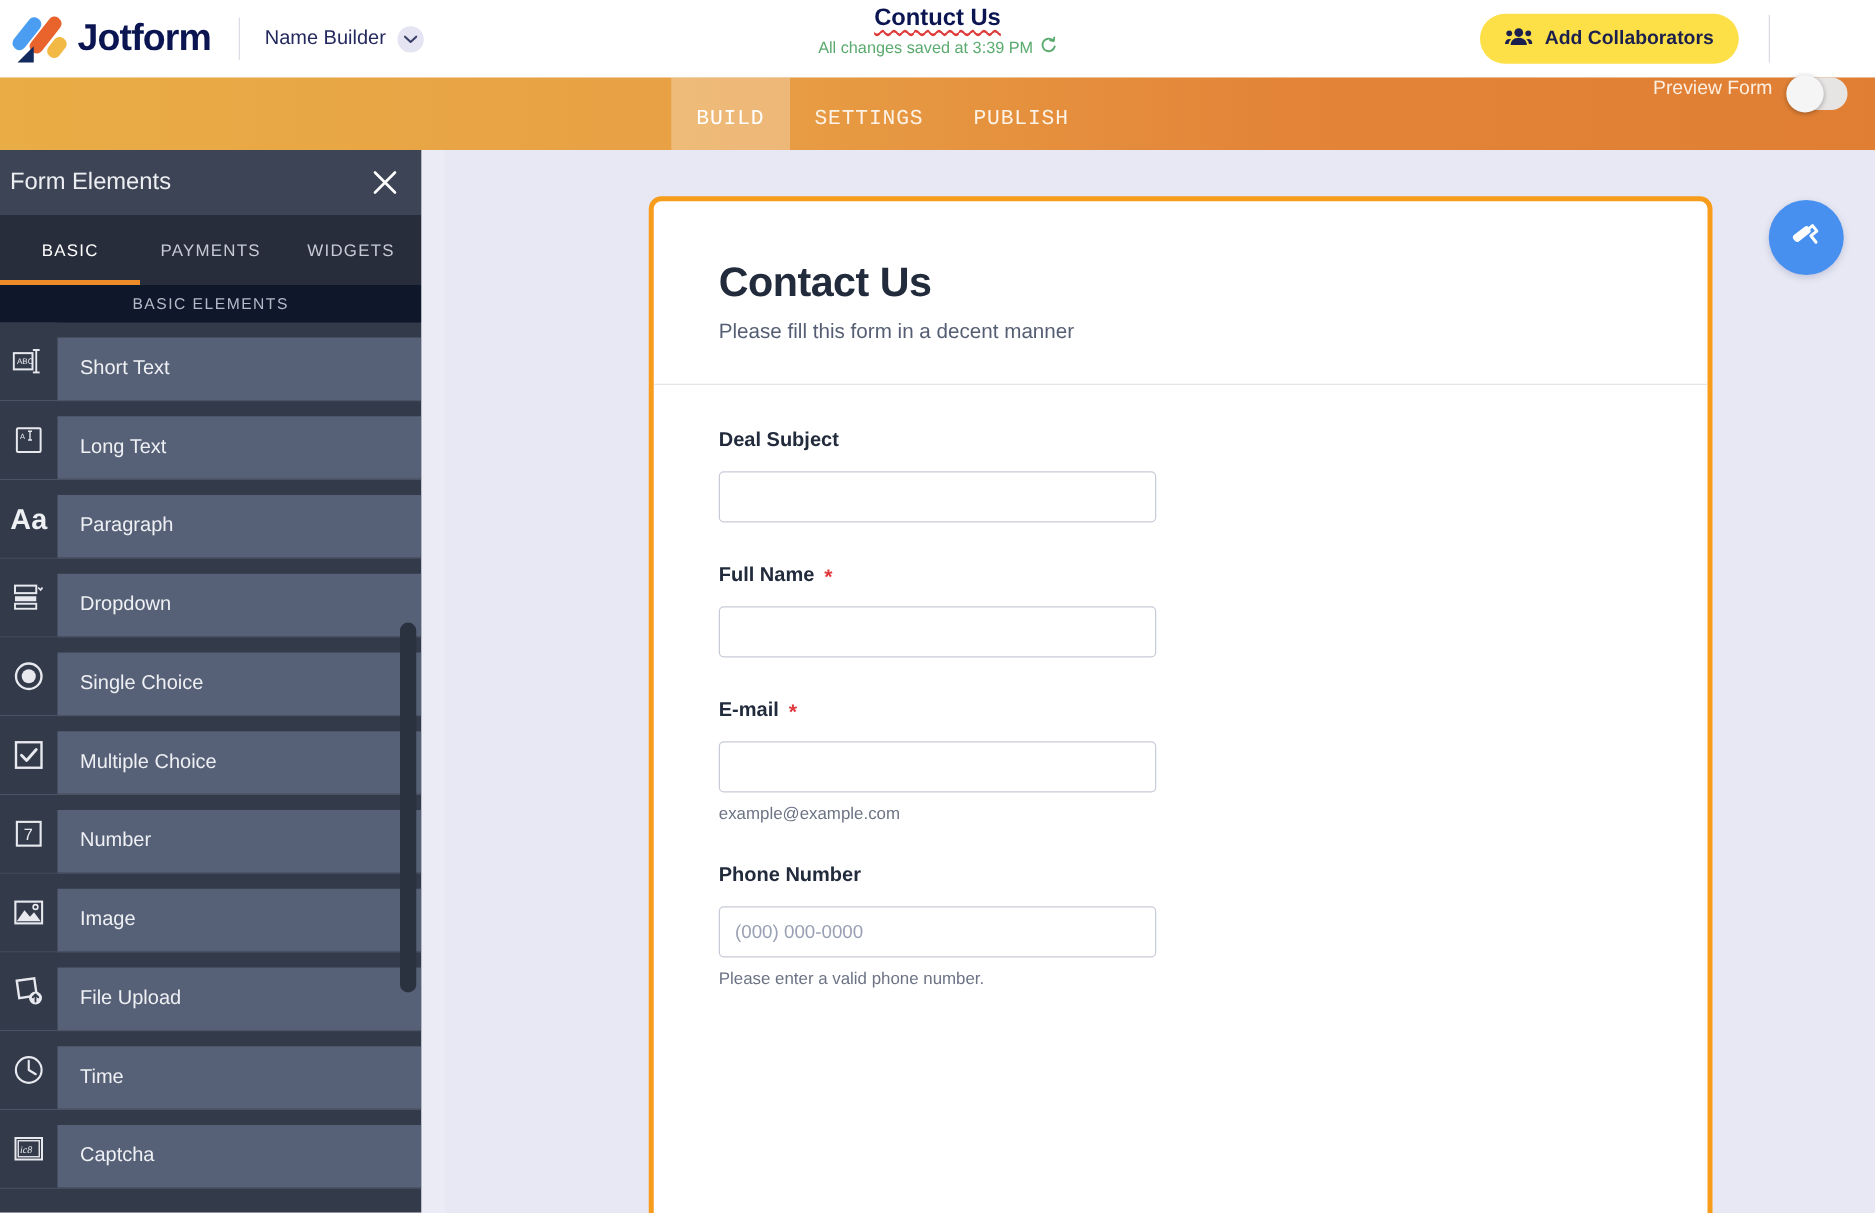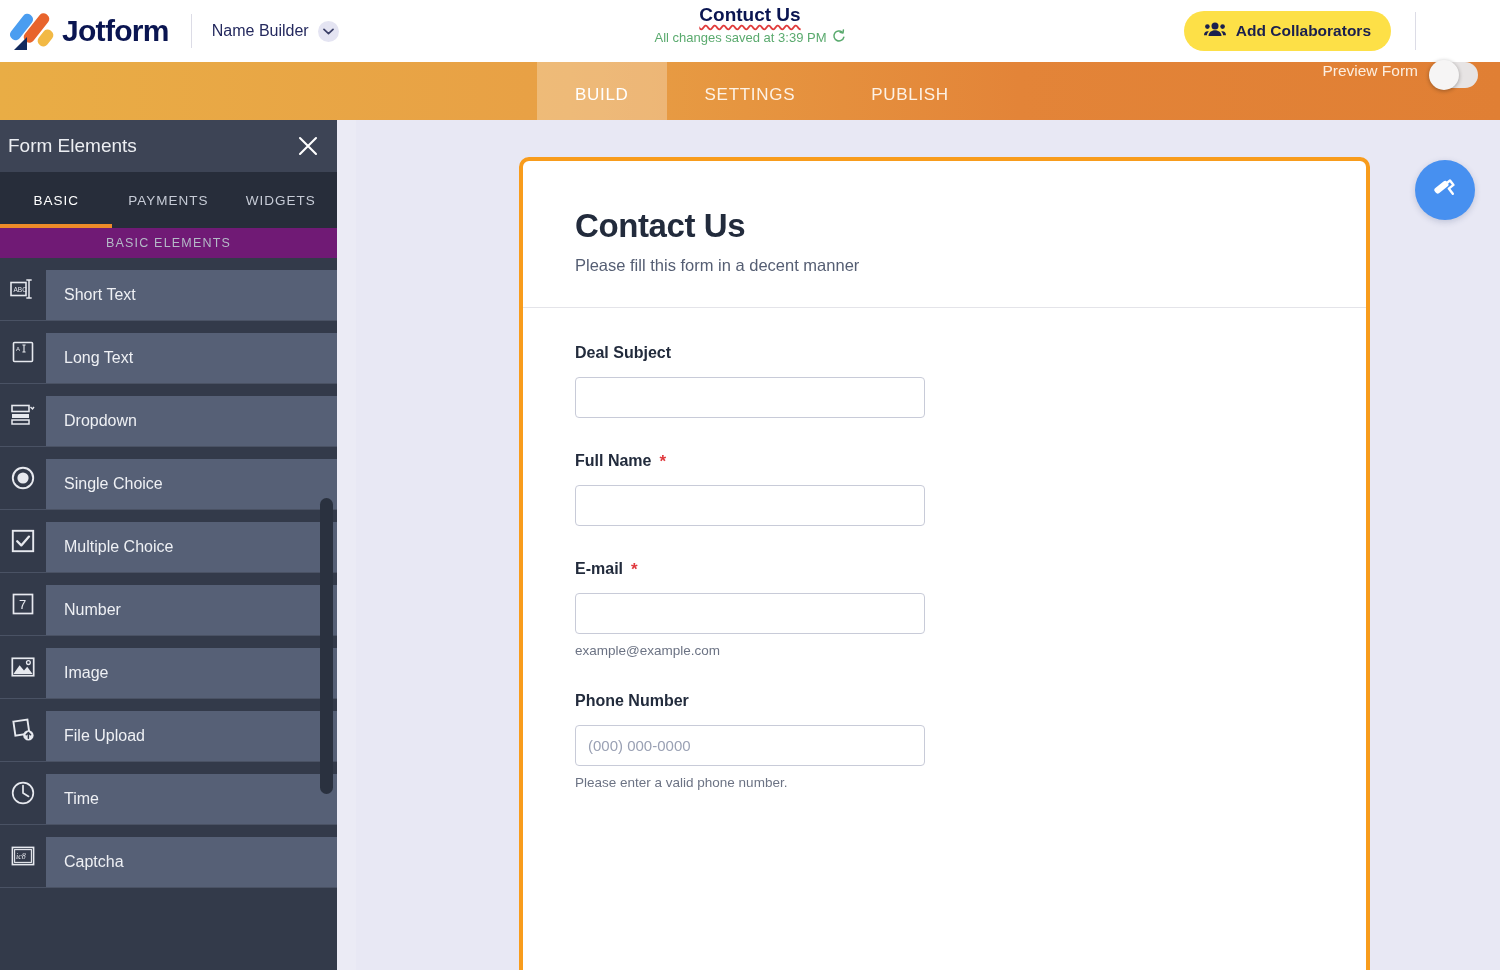--- a/index.html
+++ b/index.html
@@ -78,24 +78,24 @@
   
   .navbar {
     position: absolute; top: 62px; left: 0;
     width: 1500px; height: 58px;
     background: linear-gradient(90deg, #e9ad45 0%, #e8a045 38%, #e38438 68%, #e07f34 100%);
     display: flex; align-items: center;
   }
   .nav-tabs { position: absolute; left: 537px; top: 0; height: 58px; display: flex; }
   .nav-tab {
     height: 66px; display: flex; align-items: center; justify-content: center;
-    padding: 0 38px;
+    padding: 0 20px;
     font-size: 17px; letter-spacing: 0.7px;
     color: #fdf2e6; cursor: pointer; background: transparent;
-    border: none; font-family: Liberation Sans, sans-serif;
+    border: none; font-family: Liberation Mono, monospace;
   }
   .nav-tab.active { background: rgba(255,255,255,0.28); color: #ffffff; }
   .preview-wrap {
     position: absolute; right: 22px; top: 0; height: 56px;
     display: flex; align-items: flex-start; gap: 13px;
   }
   .preview-label { font-size: 15.5px; color: #fceee0; }
   .toggle {
     width: 47px; height: 26px; border-radius: 14px;
     background: #e7e4e4; position: relative; cursor: pointer;
@@ -127,21 +127,21 @@
     font-size: 13.5px; letter-spacing: 1px; color: #c6cbd6;
     cursor: pointer; position: relative; background: transparent;
     border: none; font-family: inherit;
   }
   .sb-tab.active { color: #ffffff; }
   .sb-tab.active::after {
     content: ""; position: absolute; left: 0; right: 0; bottom: 0;
     height: 4px; background: #ed8b29;
   }
   .sb-section-title {
-    height: 30px; background: #701a75;
+    height: 30px; background: #0f172a;
     display: flex; align-items: center; justify-content: center;
     font-size: 12.5px; letter-spacing: 1.2px; color: #b4bac7;
   }
   .sb-list { position: relative; }
   .sb-item {
     display: flex; align-items: stretch;
     height: 63px; cursor: pointer;
     border-bottom: 1px solid #4a5264;
   }
   .sb-icon {
@@ -315,20 +315,26 @@
       <div class="sb-icon">
         <svg width="22" height="22" viewBox="0 0 22 22">
           <rect x="1.5" y="1.5" width="19" height="19" rx="1" fill="none" stroke="#e7e9ef" stroke-width="1.6"></rect>
           <text x="4" y="10" font-size="6" fill="#e7e9ef" font-family="Liberation Sans, sans-serif">A</text>
           <path d="M12 4 L12 11 M10.4 4 L13.6 4 M10.4 11 L13.6 11" stroke="#e7e9ef" stroke-width="1.1"></path>
         </svg>
       </div>
       <div class="sb-label">Long Text</div>
     </div>
 
+    <div class="sb-item">
+      <div class="sb-icon">
+        <span style="font-size:23px;font-weight:bold;color:#eef0f4;font-family:'Liberation Sans',sans-serif;">Aa</span>
+      </div>
+      <div class="sb-label">Paragraph</div>
+    </div>
 
     <div class="sb-item">
       <div class="sb-icon">
         <svg width="24" height="22" viewBox="0 0 24 22">
           <rect x="1" y="1.5" width="17" height="6" fill="none" stroke="#e7e9ef" stroke-width="1.6"></rect>
           <rect x="1" y="10" width="17" height="4" fill="#e7e9ef"></rect>
           <rect x="1" y="16" width="17" height="4" fill="none" stroke="#e7e9ef" stroke-width="1.5"></rect>
           <path d="M19.5 3 L21.5 5 L23 3" fill="none" stroke="#e7e9ef" stroke-width="1.4"></path>
         </svg>
       </div>

